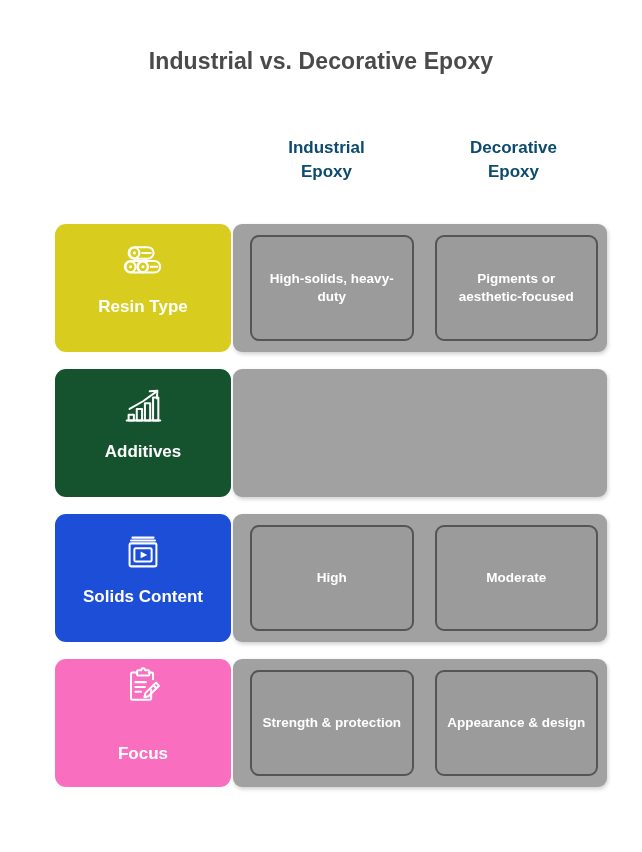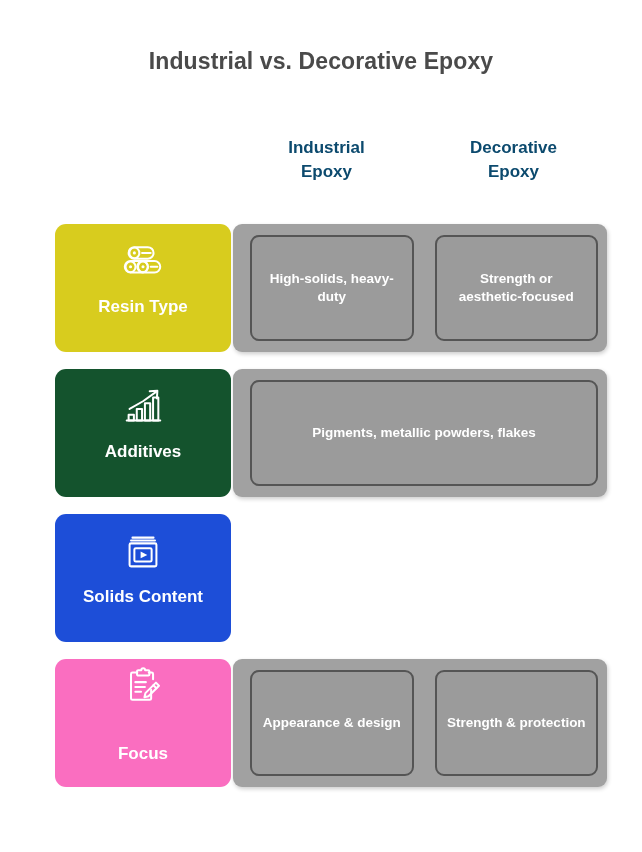--- a/index.html
+++ b/index.html
@@ -162,59 +162,64 @@
             <line x1="32" y1="29" x2="39" y2="29"></line>
           </svg>
         </span>
         <span class="label-text">Resin Type</span>
       </div>
       <div class="cells-container">
         <div class="cell">
           <span class="cell-text">High-solids, heavy-duty</span>
         </div>
         <div class="cell">
-          <span class="cell-text">Strength or aesthetic-focused</span>
+          <span class="cell-text">Pigments or aesthetic-focused</span>
         </div>
       </div>
     </div>
 
     <div class="row">
       <div class="label-panel" style="background-color: #14532d;">
         <span class="label-icon">
           <svg viewBox="0 0 48 48" fill="none" stroke="#ffffff" stroke-width="2.1" stroke-linecap="round" stroke-linejoin="round">
             <line x1="7" y1="38" x2="42" y2="38"></line>
             <rect x="9" y="32" width="5.5" height="6"></rect>
             <rect x="17.5" y="26" width="5.5" height="12"></rect>
             <rect x="26" y="20" width="5.5" height="18"></rect>
             <rect x="34.5" y="14" width="5.5" height="24"></rect>
             <polyline points="10,26 24,18 38,8"></polyline>
             <polyline points="31,7.5 39,7 38.5,15"></polyline>
           </svg>
         </span>
         <span class="label-text">Additives</span>
       </div>
       <div class="cells-container">
-        <div class="cell">
-          <span class="cell-text">Pigments, metallic powders, flakes</span>
-        </div>
       </div>
     </div>
 
     <div class="row">
       <div class="label-panel" style="background-color: #1d4ed8;">
         <span class="label-icon">
           <svg viewBox="0 0 48 48" fill="none" stroke="#ffffff" stroke-width="2.1" stroke-linecap="round" stroke-linejoin="round">
             <path d="M13 9 h22"></path>
             <path d="M11.5 12 h25"></path>
             <rect x="10" y="15" width="28" height="24" rx="1.5"></rect>
             <rect x="15" y="20" width="18" height="14" rx="1.5"></rect>
             <polygon points="21.5,23.5 28.5,27 21.5,30.5" fill="#ffffff" stroke="none"></polygon>
           </svg>
         </span>
         <span class="label-text">Solids Content</span>
+      </div>
+      <div class="cells-container">
+        <div class="cell">
+          <span class="cell-text">High</span>
+        </div>
+        <div class="cell">
+          <span class="cell-text">Moderate</span>
+        </div>
       </div>
     </div>
 
     <div class="row">
       <div class="label-panel" style="background-color: rgb(250, 110, 192); gap: 24px;">
         <span class="label-icon">
           <svg viewBox="0 0 48 48" fill="none" stroke="#ffffff" stroke-width="2.1" stroke-linecap="round" stroke-linejoin="round">
             <path d="M18 11 H13 a1.5 1.5 0 0 0 -1.5 1.5 V38 a1.5 1.5 0 0 0 1.5 1.5 H31 a1.5 1.5 0 0 0 1.5 -1.5 V29"></path>
             <path d="M30 11 h3 a1.5 1.5 0 0 1 1.5 1.5 V18"></path>
             <path d="M19 8.5 h3.2 a2 2 0 0 1 4 0 H29.5 a1.2 1.2 0 0 1 1.2 1.2 V13 a1.2 1.2 0 0 1 -1.2 1.2 H19 a1.2 1.2 0 0 1 -1.2 -1.2 V9.7 A1.2 1.2 0 0 1 19 8.5 z"></path>
@@ -222,22 +227,22 @@
             <line x1="16" y1="26" x2="26" y2="26"></line>
             <line x1="16" y1="31" x2="22" y2="31"></line>
             <path d="M37.5 21.5 l3.2 3.2 -11 11 -4.2 1 1 -4.2 z"></path>
             <line x1="34.8" y1="24.2" x2="38" y2="27.4"></line>
           </svg>
         </span>
         <span class="label-text">Focus</span>
       </div>
       <div class="cells-container">
         <div class="cell">
+          <span class="cell-text">Strength &amp; protection</span>
+        </div>
+        <div class="cell">
           <span class="cell-text">Appearance &amp; design</span>
-        </div>
-        <div class="cell">
-          <span class="cell-text">Strength &amp; protection</span>
         </div>
       </div>
     </div>
 
   </div>
 </div>
 
 </body></html>

